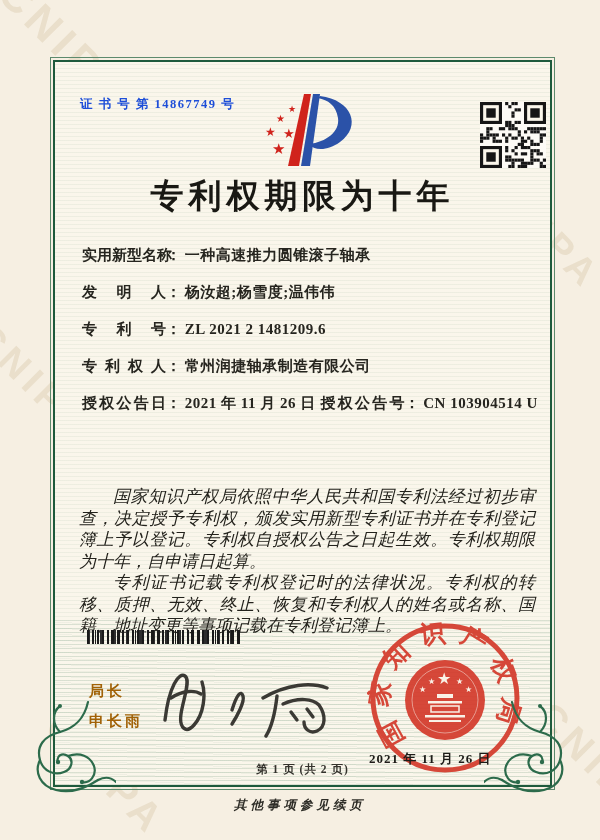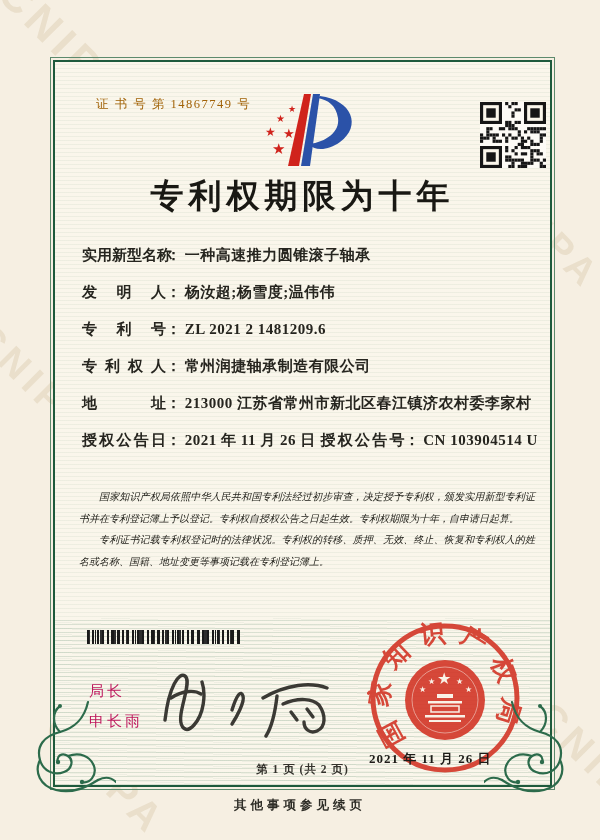--- a/index.html
+++ b/index.html
@@ -30,72 +30,72 @@
     pointer-events:none;
   }
   .guilloche-lower{
     position:absolute;left:0;right:0;top:556px;bottom:0;
     background:
       repeating-linear-gradient(0deg,rgba(96,142,112,0.14) 0 1px,transparent 1px 4px),
       repeating-linear-gradient(2deg,rgba(96,142,112,0.07) 0 1px,transparent 1px 6px);
     pointer-events:none;
   }
   .cert-no{
-    position:absolute;left:25px;top:34px;font-size:12.5px;font-weight:400;
-    letter-spacing:1.5px;color:#a16207;margin-left:16px;
+    position:absolute;left:25px;top:34px;font-size:12.5px;font-weight:700;
+    letter-spacing:1.5px;color:#1d4ed8;
   }
   .logo{position:absolute;left:197px;top:28px;width:118px;height:82px;}
   .qr{position:absolute;left:425px;top:40px;width:66px;height:66px;background:#fdfbf6;}
   .qr svg{width:100%;height:100%;display:block;}
   .title{
     position:absolute;left:0;right:0;top:112px;text-align:center;
     font-size:33px;font-weight:bold;letter-spacing:5px;color:#191813;
   }
   .fields{position:absolute;left:27px;top:182px;width:455px;font-size:15px;font-weight:600;}
   .frow{height:23px;line-height:23px;margin-bottom:14px;white-space:nowrap;}
   .flabel{
     display:inline-block;width:84px;text-align:justify;text-align-last:justify;
     vertical-align:top;
   }
   .colon{display:inline-block;}
   .fvalue{letter-spacing:0.5px;}
   .fvalue-fixed{display:inline-block;width:132px;letter-spacing:0.5px;}
   .paras{
     position:absolute;left:24px;top:424px;width:456px;
-    font-size:10px;line-height:21.5px;font-style:italic;font-weight:500;
+    font-size:17px;line-height:21.5px;font-style:italic;font-weight:500;
     color:#23221c;text-align:justify;
   }
   .paras p{margin:0;text-indent:2em;}
   .barcode{
     position:absolute;left:32px;top:568px;width:154px;height:14px;
     background:
       repeating-linear-gradient(90deg,#1a1a1a 0 2px,transparent 2px 5px),
       repeating-linear-gradient(90deg,#1a1a1a 0 1px,transparent 1px 8px),
       repeating-linear-gradient(90deg,#2d2d2d 0 3px,transparent 3px 13px);
   }
   .sig-title,.sig-name{
     position:absolute;left:34px;
     font-family:"Liberation Sans","DejaVu Sans",sans-serif;
-    font-weight:normal;font-size:15px;letter-spacing:3px;color:#be185d;
+    font-weight:bold;font-size:15px;letter-spacing:3px;color:#a16207;
   }
   .sig-title{top:620px;}
   .sig-name{top:650px;}
   .sig-script{position:absolute;left:80px;top:592px;width:230px;height:110px;z-index:3;}
   .seal{position:absolute;left:312px;top:558px;width:156px;height:156px;z-index:2;opacity:0.93;}
   .seal-date{
     position:absolute;left:314px;top:688px;z-index:4;font-size:13px;font-weight:700;
     letter-spacing:1px;color:#1d1c18;white-space:nowrap;
   }
   .page-info{
     position:absolute;left:0;right:0;top:700px;text-align:center;
     font-size:11.5px;font-weight:600;letter-spacing:1px;color:#33322c;
   }
   .footer-note{
     position:absolute;left:0;right:0;top:797px;text-align:center;z-index:2;
-    font-size:12.5px;font-weight:600;letter-spacing:4px;color:#2e2d27;
+    font-size:12.5px;font-style:italic;font-weight:600;letter-spacing:4px;color:#2e2d27;
   }
   .ornament{position:absolute;width:92px;height:102px;z-index:3;}
   .ornament.bl{left:24px;top:700px;}
   .ornament.br{left:484px;top:700px;transform:scaleX(-1);}
 </style>
 </head>
 <body>
 
 <span class="watermark" style="left:-18px;top:18px;">CNIPA</span>
 <span class="watermark" style="left:470px;top:210px;font-size:38px;">CNIPA</span>
@@ -260,24 +260,20 @@
       </div>
       <div class="frow">
         <span class="flabel">专利号</span><span class="colon">：</span>
         <span class="fvalue">ZL 2021 2 1481209.6</span>
       </div>
       <div class="frow">
         <span class="flabel">专利权人</span><span class="colon">：</span>
         <span class="fvalue">常州润捷轴承制造有限公司</span>
       </div>
       <div class="frow">
-        <span class="flabel">地址</span><span class="colon">：</span>
-        <span class="fvalue">213000 江苏省常州市新北区春江镇济农村委李家村</span>
-      </div>
-      <div class="frow">
         <span class="flabel">授权公告日</span><span class="colon">：</span>
         <span class="fvalue-fixed">2021 年 11 月 26 日</span>
         <span class="flabel">授权公告号</span><span class="colon">：</span>
         <span class="fvalue">CN 103904514 U</span>
       </div>
     </div>
 
     <div class="paras">
       <p>国家知识产权局依照中华人民共和国专利法经过初步审查，决定授予专利权，颁发实用新型专利证书并在专利登记簿上予以登记。专利权自授权公告之日起生效。专利权期限为十年，自申请日起算。</p>
       <p>专利证书记载专利权登记时的法律状况。专利权的转移、质押、无效、终止、恢复和专利权人的姓名或名称、国籍、地址变更等事项记载在专利登记簿上。</p>

